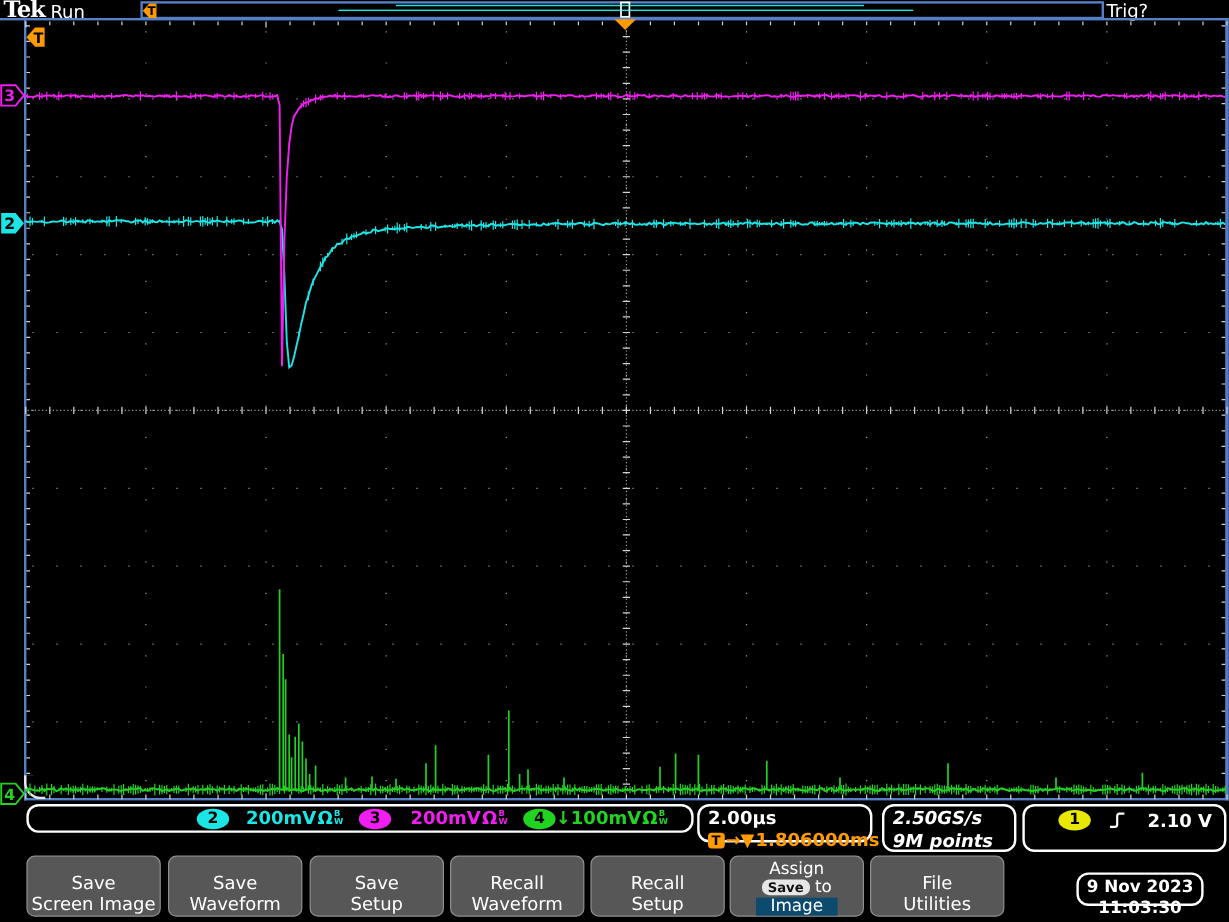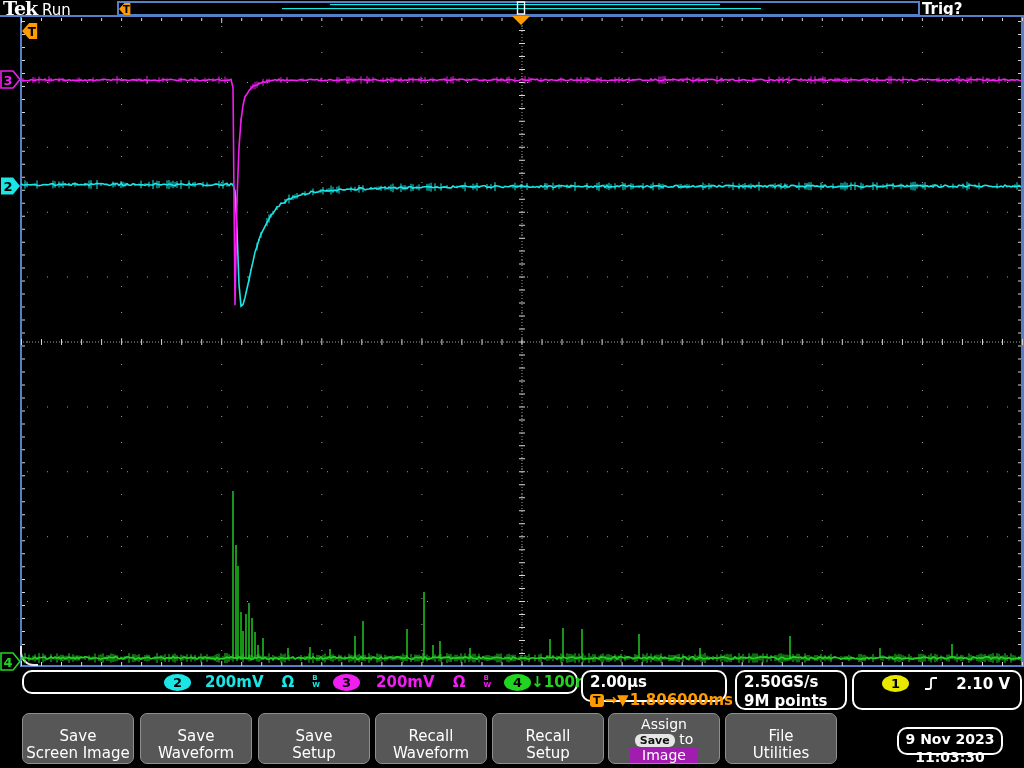--- a/index.html
+++ b/index.html
@@ -2,52 +2,52 @@
 <html><head>
 <meta charset="utf-8">
 <style>
   html,body{margin:0;padding:0;background:#000;width:1024px;height:768px;overflow:hidden;
     font-family:"DejaVu Sans",sans-serif;}
   .screen{position:absolute;left:0;top:0;width:1024px;height:768px;background:#000;}
   .abs{position:absolute;}
   
   .tek{left:3px;top:-3px;font-family:"DejaVu Serif",serif;font-weight:bold;font-size:19px;color:#fff;letter-spacing:-1px;}
   .run{left:42px;top:1px;font-size:15px;color:#fff;}
-  .trigq{left:922px;top:0px;font-size:15px;color:#fff;font-weight:bold;}
+  .trigq{left:922px;top:0px;font-size:15px;color:#fff;}
   .recordbar{left:117px;top:1px;width:803px;height:15px;border:2px solid #5580c8;background:#000;box-sizing:border-box;}
   
   .b-top{left:0;top:15px;width:1024px;height:2px;background:#5580c8;}
   .b-left{left:20px;top:15px;width:2px;height:652px;background:#5580c8;}
   .b-bottom{left:20px;top:665px;width:1004px;height:2px;background:#5580c8;}
   .b-right{left:1021px;top:15px;width:3px;height:652px;background:#5580c8;}
   .corner{left:20px;top:646px;width:18px;height:20px;border-left:2px solid #e8e8e8;border-bottom:2px solid #e8e8e8;
     border-bottom-left-radius:14px;box-sizing:border-box;}
   svg#wave{position:absolute;left:0;top:0;width:1024px;height:768px;pointer-events:none;}
   
   .box{position:absolute;background:#000;border:2px solid #fff;border-radius:10px;box-sizing:border-box;
     color:#fff;font-weight:bold;font-size:15px;}
   .chbox{left:22px;top:670px;width:556px;height:24px;display:flex;align-items:center;}
   .badge{display:inline-block;width:27px;height:17px;border-radius:50%;color:#000;text-align:center;
     font-size:13px;font-weight:bold;line-height:17px;flex:none;}
-  .chgrp{display:flex;align-items:center;gap:18px;}
+  .chgrp{display:flex;align-items:center;gap:1px;}
   .bw{display:inline-flex;flex-direction:column;font-size:7px;line-height:7px;font-weight:bold;vertical-align:middle;}
   .hbox{left:581px;top:670px;width:146px;height:32px;padding:1px 7px;}
   .hline2{color:#ff9a00;display:flex;align-items:center;gap:1px;font-size:15px;}
   .tflag{background:#ff9a00;color:#000;border-radius:3px;font-size:11px;padding:0 3px;line-height:13px;font-weight:bold;}
-  .abox{left:735px;top:670px;width:112px;height:40px;padding:1px 7px;line-height:1.25;}
+  .abox{left:735px;top:670px;width:112px;height:40px;padding:1px 7px;line-height:1.25;font-style:italic;}
   .tbox{left:852px;top:670px;width:170px;height:40px;display:flex;align-items:flex-start;padding:3px 10px 0 28px;gap:14px;}
   .slope svg{display:block;}
   
   .mbtn{position:absolute;top:713px;width:112px;height:51px;background:#575757;border:1px solid #8f8f8f;
     border-radius:7px;color:#fff;font-size:15px;text-align:center;display:flex;flex-direction:column;
     justify-content:flex-end;line-height:1.18;box-sizing:border-box;cursor:pointer;}
   .mbtn.assign{font-size:14px;line-height:1.1;}
   .pill{background:#e6e6e6;color:#111;border-radius:6px;font-size:11px;font-weight:bold;padding:0 5px;
     display:inline-block;line-height:13px;vertical-align:middle;}
-  .imgsel{background:#a21caf;color:#fff;display:inline-block;padding:0 12px;}
+  .imgsel{background:#0c4a6e;color:#fff;display:inline-block;padding:0 12px;}
   .datebox{left:897px;top:727px;width:106px;height:28px;border:2px solid #fff;border-radius:10px;background:#000;
     color:#fff;font-size:14px;font-weight:bold;text-align:center;line-height:1.3;box-sizing:border-box;padding-top:1px;}
 </style>
 </head>
 <body>
 
 <div class="screen">
 
   <span class="abs tek">Tek</span>
   <span class="abs run">Run</span>

